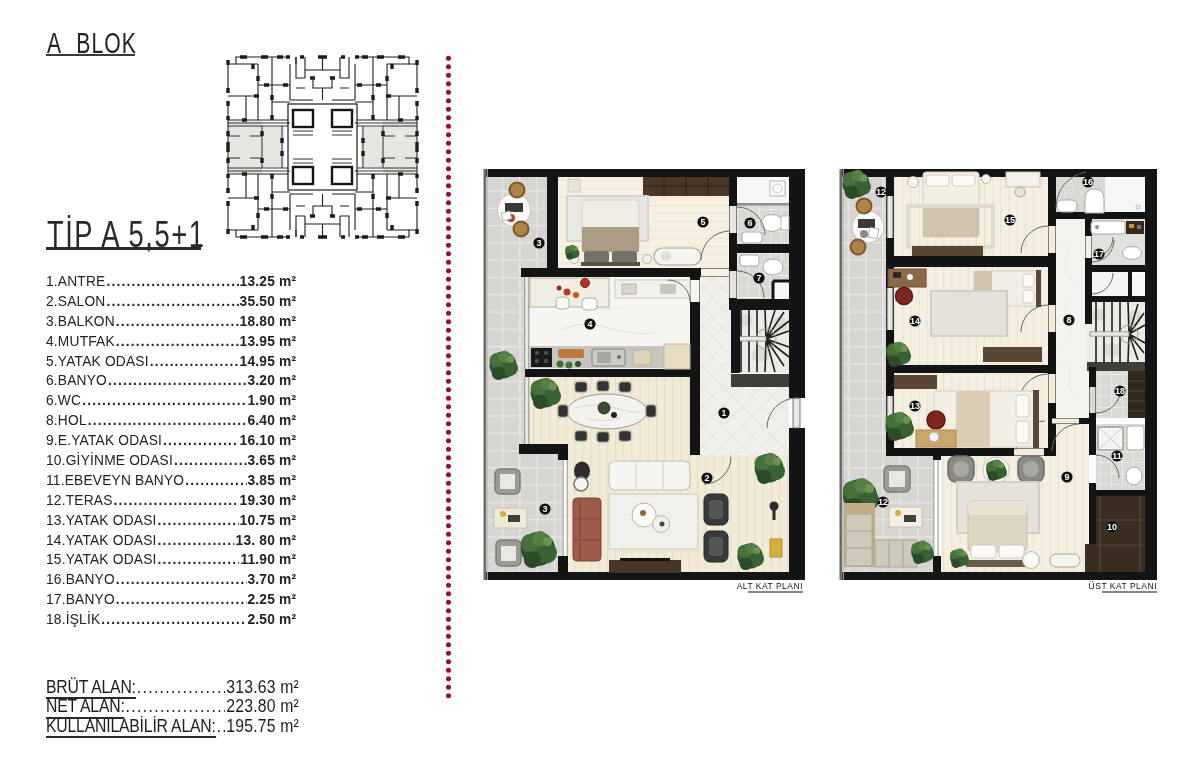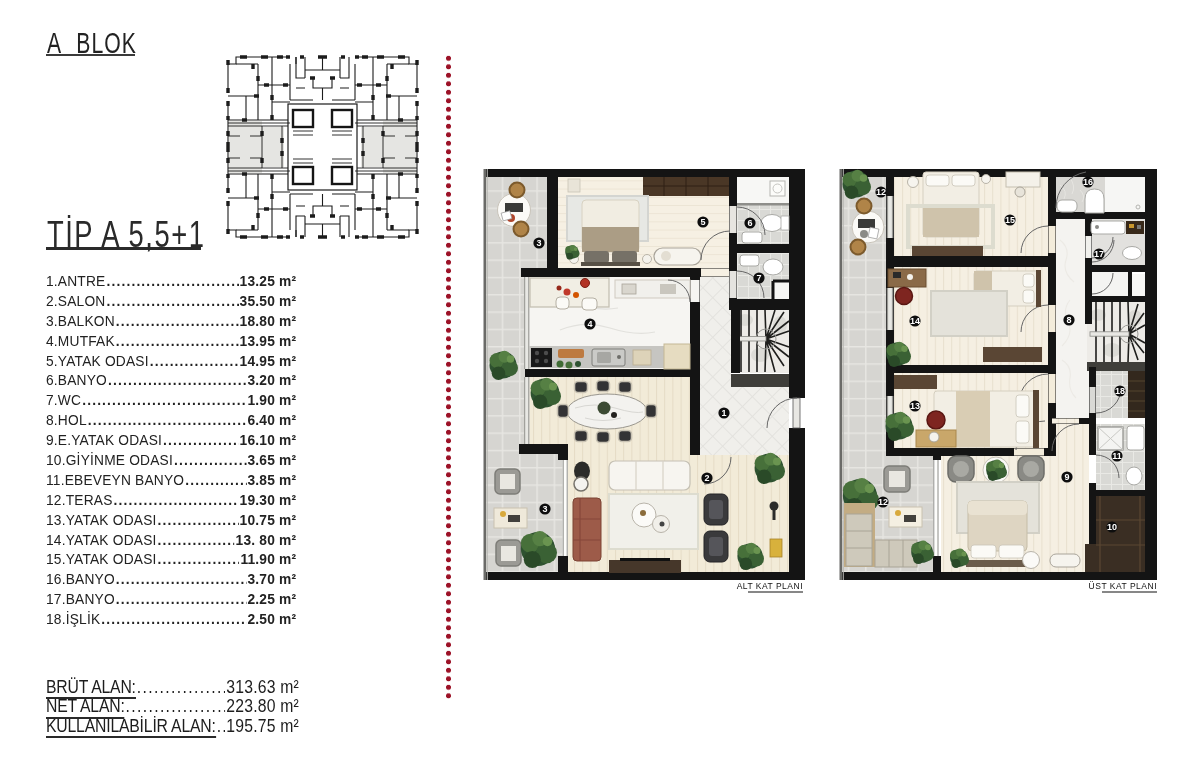--- a/index.html
+++ b/index.html
@@ -67,21 +67,21 @@
       <span class="lbl">5.YATAK ODASI</span>
       <span class="dots">....................................................</span>
       <span class="val">14.95 m²</span>
     </div>
 <div class="row">
       <span class="lbl">6.BANYO</span>
       <span class="dots">....................................................</span>
       <span class="val">3.20 m²</span>
     </div>
 <div class="row">
-      <span class="lbl">7.WC</span>
+      <span class="lbl">6.WC</span>
       <span class="dots">....................................................</span>
       <span class="val">1.90 m²</span>
     </div>
 <div class="row">
       <span class="lbl">8.HOL</span>
       <span class="dots">....................................................</span>
       <span class="val">6.40 m²</span>
     </div>
 <div class="row">
       <span class="lbl">9.E.YATAK ODASI </span>

